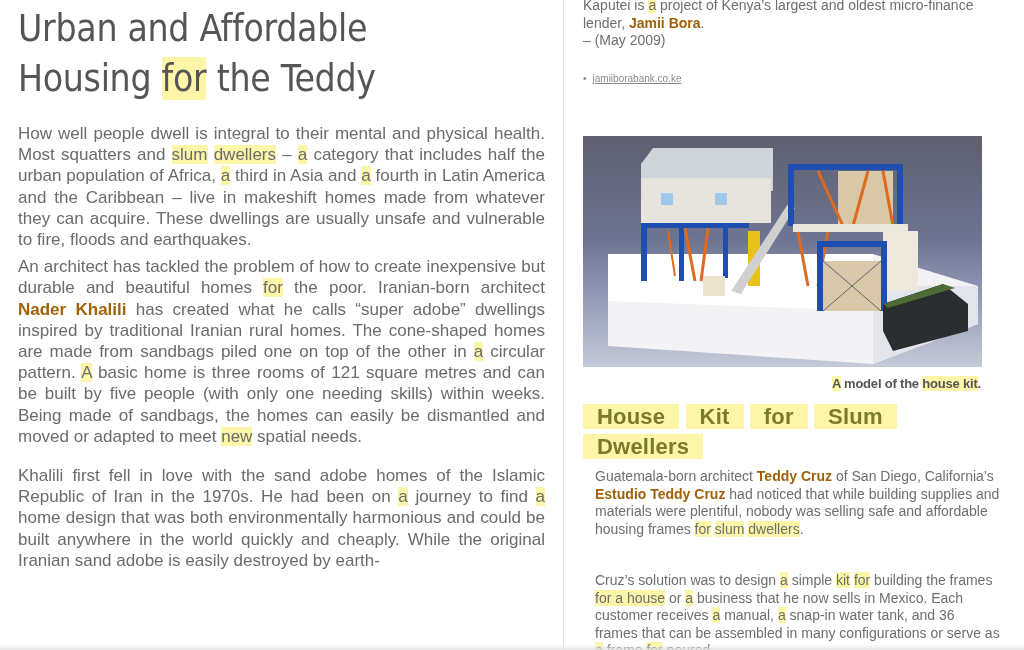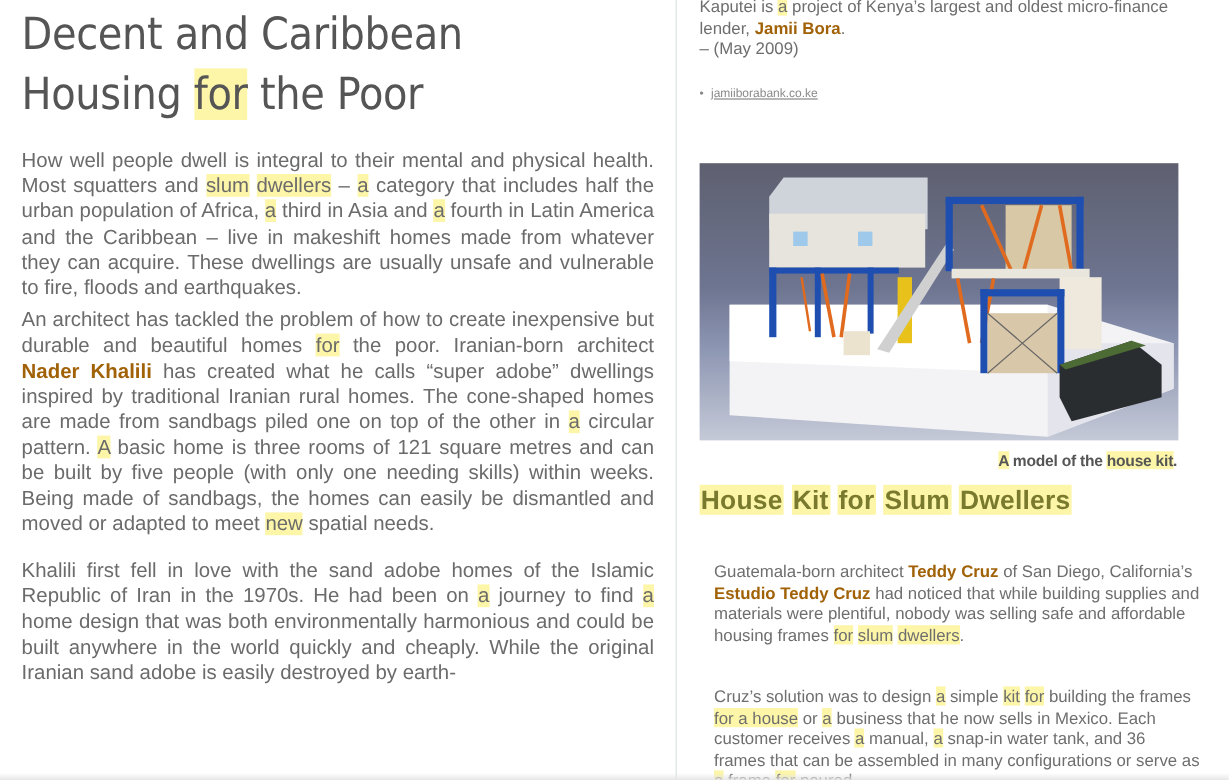--- a/index.html
+++ b/index.html
@@ -76,40 +76,40 @@
       font-size: 13px; color: #555; font-weight: bold;
       letter-spacing: -0.2px;
     }
     .caption .hl { color: #555; }
 
     .sub-heading {
       position: absolute; left: 0; top: 402px;
       font-size: 22px; font-weight: bold; color: #7a7a2e;
       margin: 0; line-height: 30px; letter-spacing: 0.2px;
     }
-    .sub-heading .hl { padding: 0 1px; }
+    .sub-heading .hl { padding: 0 14px; }
 
     .r-para {
       position: absolute; left: 0; width: 405px; margin: 12px;
     }
     .r-para.rp1 { top: 456px; }
     .r-para.rp2 { top: 560px; }
 
     .bottom-fade {
       position: absolute; left: 0; right: 0; bottom: 0; height: 6px;
       background: linear-gradient(180deg, rgba(240,240,240,0) 0%, rgba(228,228,228,0.9) 100%);
     }
   </style>
 </head>
 <body>
 
 <div class="left-col">
   <h1 class="title">
-    <span>Decent and Caribbean</span><br>
-    <span>Housing </span><span class="hl">for</span><span> the Poor</span>
+    <span>Urban and Affordable</span><br>
+    <span>Housing </span><span class="hl">for</span><span> the Teddy</span>
   </h1>
 
 
   <p class="para p1"><span>How well people dwell is integral to their mental and physical health. Most squatters and </span><span class="hl">slum</span><span> </span><span class="hl">dwellers</span><span> – </span><span class="hl">a</span><span> category that in­cludes half the urban population of Africa, </span><span class="hl">a</span><span> third in Asia and </span><span class="hl">a</span><span> fourth in Latin America and the Caribbean – live in makeshift homes made from whatever they can acquire. These dwellings are usually unsafe and vulnerable to fire, floods and earthquakes.</span></p>
 
   <p class="para p2"><span>An architect has tackled the problem of how to create inexpensive but durable and beautiful homes </span><span class="hl">for</span><span> the poor. Iranian-born architect </span><b>Nader Khalili</b><span> has created what he calls “super adobe” dwellings inspired by traditional Iranian rural homes. The cone-shaped homes are made from sandbags piled one on top of the other in </span><span class="hl">a</span><span> circular pattern. </span><span class="hl">A</span><span> basic home is three rooms of 121 square metres and can be built by five people (with only one needing skills) within weeks. Being made of sandbags, the homes can easily be dismantled and moved or adapted to meet </span><span class="hl">new</span><span> spatial needs.</span></p>
 
   <p class="para p3"><span>Khalili first fell in love with the sand adobe homes of the Islamic Republic of Iran in the 1970s. He had been on </span><span class="hl">a</span><span> journey to find </span><span class="hl">a</span><span> home design that was both environmentally harmonious and could be built anywhere in the world quickly and cheaply. While the original Iranian sand adobe is easily destroyed by earth-</span></p>
 </div>
 

